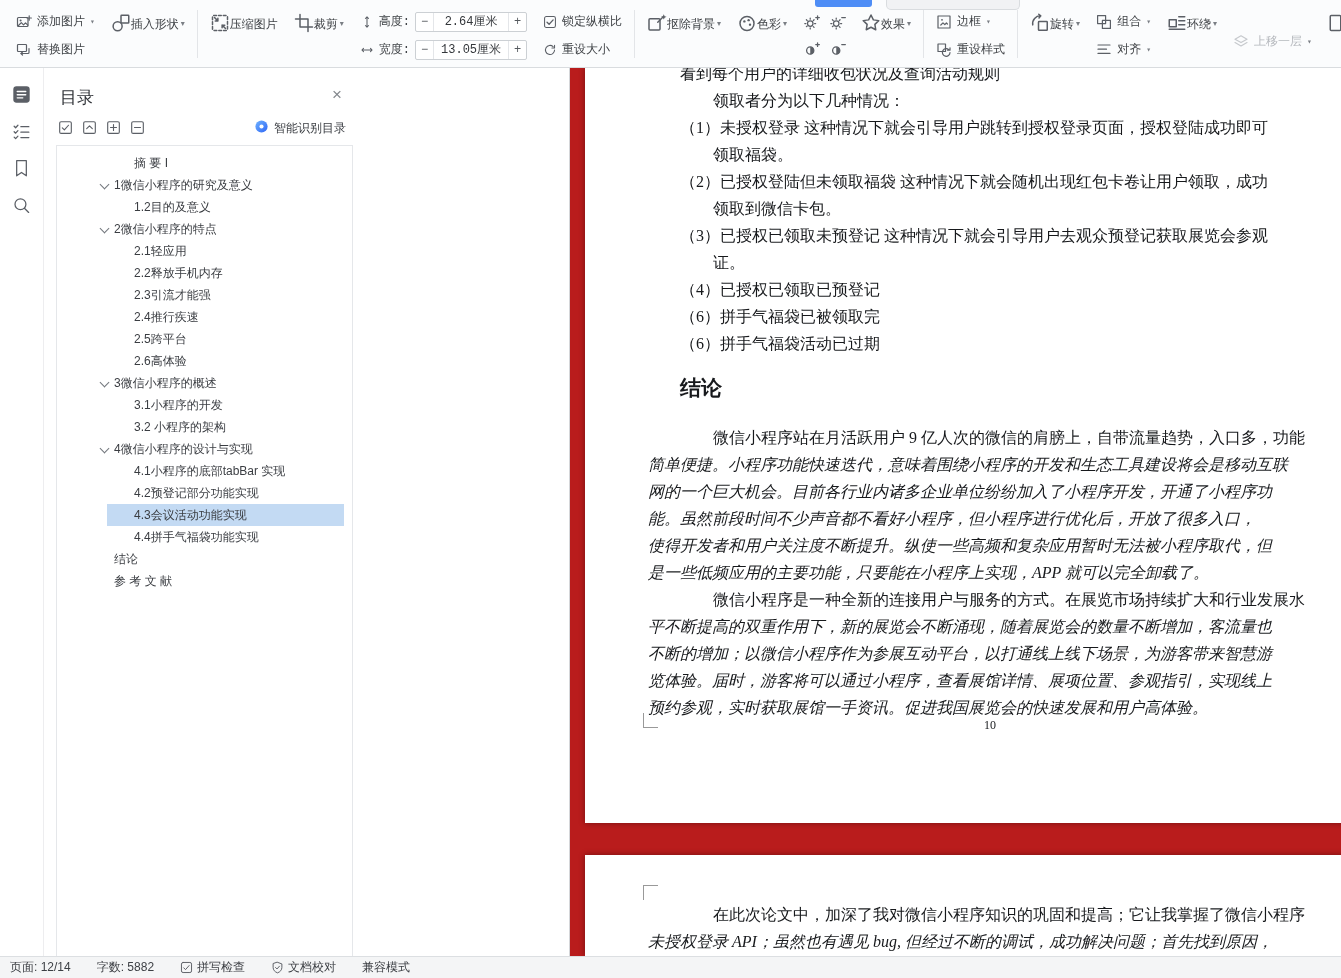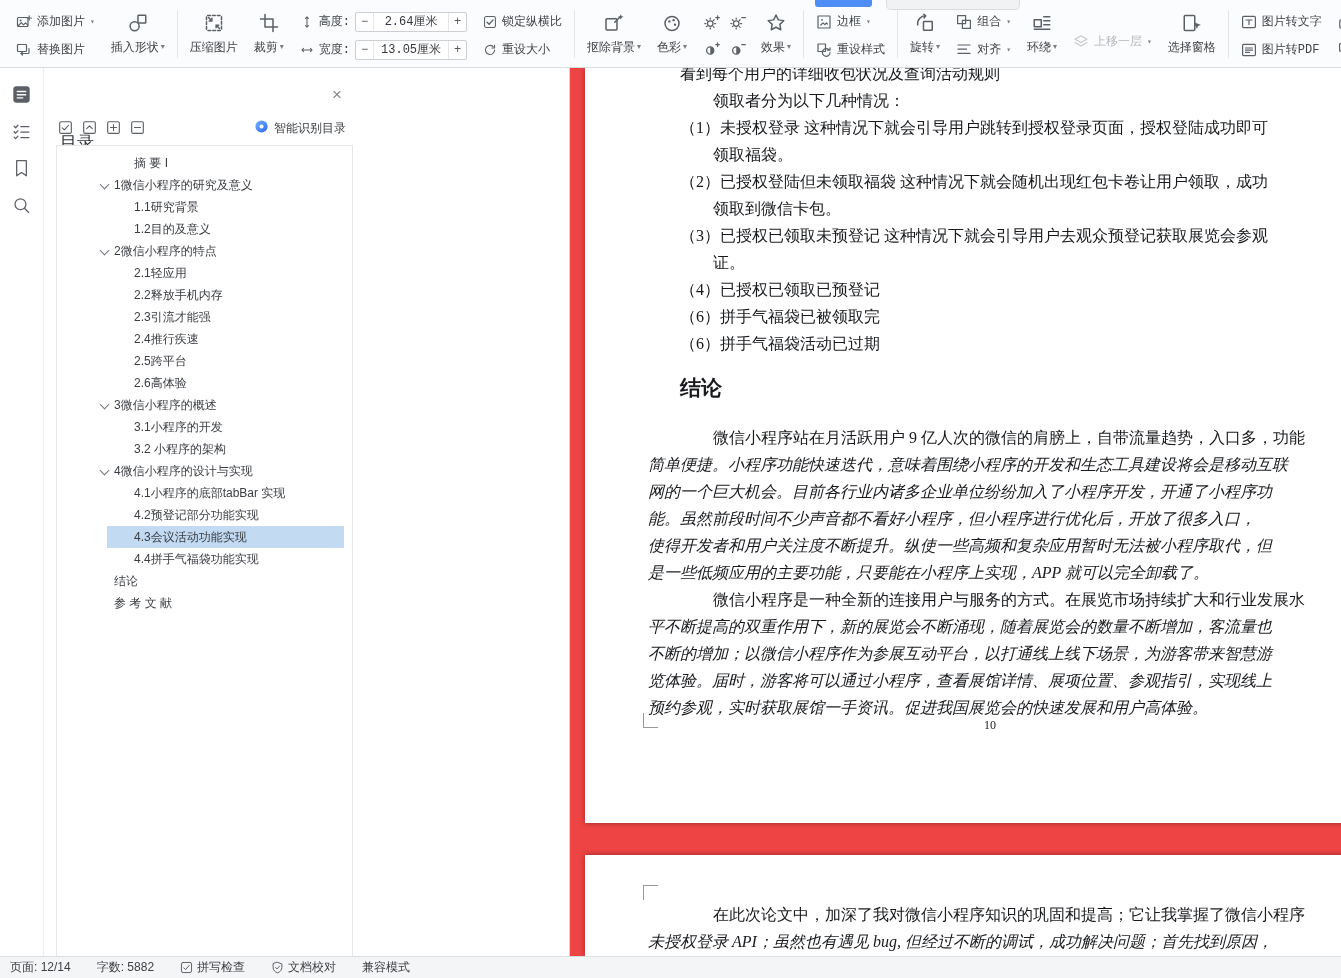--- a/index.html
+++ b/index.html
@@ -2,21 +2,21 @@
 <html><head>
 <meta charset="utf-8">
 <style>
   html,body{margin:0;padding:0;background:#fff;}
   #app{position:relative;width:1341px;height:978px;overflow:hidden;
        font-family:"Liberation Sans","DejaVu Sans",sans-serif;background:#fff;}
   
   .tb{position:absolute;left:0;top:0;right:0;height:68px;background:#fbfcfd;
       border-bottom:1px solid #d9dcdf;box-sizing:border-box;display:flex;
       align-items:flex-start;padding:9px 0 0 8px;overflow:hidden;}
-  .tcell-big{display:flex;flex-direction:column;align-items:center;padding:0 8px;cursor:default;text-align:center;}
+  .tcell-big{display:flex;flex-direction:row;align-items:center;padding:0 8px;cursor:default;text-align:center;}
   .tcell-big .bicon{height:27px;display:flex;align-items:center;}
   .tcell-big .blabel{font-size:12px;color:#3f4246;white-space:nowrap;height:18px;line-height:18px;
       display:flex;align-items:center;gap:2px;margin-top:2px;}
   .tstack{display:flex;flex-direction:column;gap:3px;padding:0 8px;font-family:Liberation Mono, monospace;}
   .trow{display:flex;align-items:center;gap:5px;height:25px;font-size:12px;color:#3f4246;white-space:nowrap;cursor:default;}
   .tsep{width:1px;background:#e3e5e8;height:48px;margin:1px 4px 0 4px;flex:0 0 1px;}
   .caret{font-size:8px;color:#7a7e84;line-height:1;}
   .spinbox{display:flex;align-items:center;width:112px;height:20px;border:1px solid #ccd0d4;
       border-radius:2px;background:#fff;box-sizing:border-box;}
   .spinbox .sbtn{width:17px;text-align:center;color:#55595e;font-size:12px;}
@@ -30,35 +30,35 @@
   svg.i .f{fill:#5b5f66;stroke:none;}
   .frag-blue{position:absolute;left:815px;top:0;width:57px;height:7px;background:#4e8df6;border-radius:0 0 3px 3px;}
   .frag-search{position:absolute;left:886px;top:0;width:134px;height:10px;background:#f1f2f4;
       border:1px solid #d9dcdf;border-top:none;border-radius:0 0 5px 5px;box-sizing:border-box;}
   
   .rail{position:absolute;left:0;top:68px;width:44px;bottom:22px;background:#fff;border-right:1px solid #ededef;box-sizing:border-box;}
   .ricon{width:43px;height:37px;display:flex;align-items:center;justify-content:center;cursor:default;}
   
   .panel{position:absolute;left:44px;top:68px;width:526px;bottom:22px;background:#fff;
       border-right:1px solid #d4d6d9;box-sizing:border-box;}
-  .panel-title{position:absolute;left:16px;top:18px;font-size:17px;color:#2e3136;margin-top:45px;}
+  .panel-title{position:absolute;left:16px;top:18px;font-size:17px;color:#2e3136;}
   .panel-x{position:absolute;left:288px;top:17px;font-size:17px;color:#85898e;cursor:default;}
   .subbar{position:absolute;left:14px;top:52px;display:flex;gap:9px;align-items:center;}
   .smart{position:absolute;left:210px;top:51px;display:flex;gap:5px;align-items:center;
       font-size:12px;color:#3a3d42;cursor:default;}
   .tocbox{position:absolute;left:12px;top:77px;width:297px;height:924px;border:1px solid #e5e7ea;
       background:#fff;box-sizing:border-box;padding-top:6px;}
   .trowi{height:22px;position:relative;display:flex;align-items:center;font-size:12px;color:#3a3d42;cursor:default;}
   .lv0{padding-left:57px;} .lv1{padding-left:77px;}
   .chev{position:absolute;left:44px;top:7px;width:6px;height:6px;
       border-right:1.3px solid #73777d;border-bottom:1.3px solid #73777d;transform:rotate(45deg);}
   .sel::before{content:"";position:absolute;left:50px;right:8px;top:0;bottom:0;background:#c3daf3;}
   .trowi span{position:relative;white-space:nowrap;}
   
-  .docarea{position:absolute;left:570px;top:68px;right:0;bottom:22px;background:#ef4444;overflow:hidden;}
+  .docarea{position:absolute;left:570px;top:68px;right:0;bottom:22px;background:#b91c1c;overflow:hidden;}
   .page{position:absolute;left:15px;right:-20px;background:#fff;box-shadow:0 0 6px rgba(0,0,0,.38);overflow:hidden;}
   .p1{top:0;height:755px;} .p2{top:787px;height:101px;}
   .doc-t,.ln,.h1,.pageno{font-family:"Liberation Serif","DejaVu Serif",serif;color:#17191c;}
   .ln{position:absolute;height:27px;line-height:27px;white-space:nowrap;font-size:16px;}
   .in0{left:63px;font-style:italic;} .in2{left:95px;} .in4{left:128px;}
   .h1{position:absolute;left:95px;top:304px;font-size:21px;font-weight:bold;line-height:33px;}
   .pageno{position:absolute;top:650px;left:0;width:810px;text-align:center;font-size:12px;}
   .mark-bl{position:absolute;left:58px;top:645px;width:14px;height:14px;
       border-left:1px solid #999;border-bottom:1px solid #999;}
   .mark-tl{position:absolute;left:58px;top:30px;width:14px;height:14px;
@@ -496,23 +496,20 @@
 
     <div class="tocbox">
       <div class="trowi lv1">
           <span>摘 要 I</span>
         </div>
       <div class="trowi lv0">
           <i class="chev"></i>
           <span>1微信小程序的研究及意义</span>
         </div>
       <div class="trowi lv1">
-          <span>1.1研究背景</span>
-        </div>
-      <div class="trowi lv1">
           <span>1.2目的及意义</span>
         </div>
       <div class="trowi lv0">
           <i class="chev"></i>
           <span>2微信小程序的特点</span>
         </div>
       <div class="trowi lv1">
           <span>2.1轻应用</span>
         </div>
       <div class="trowi lv1">

